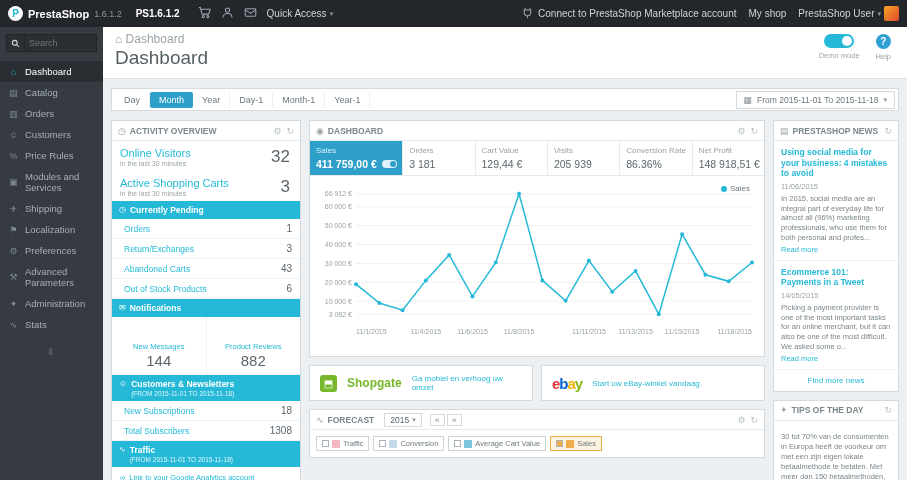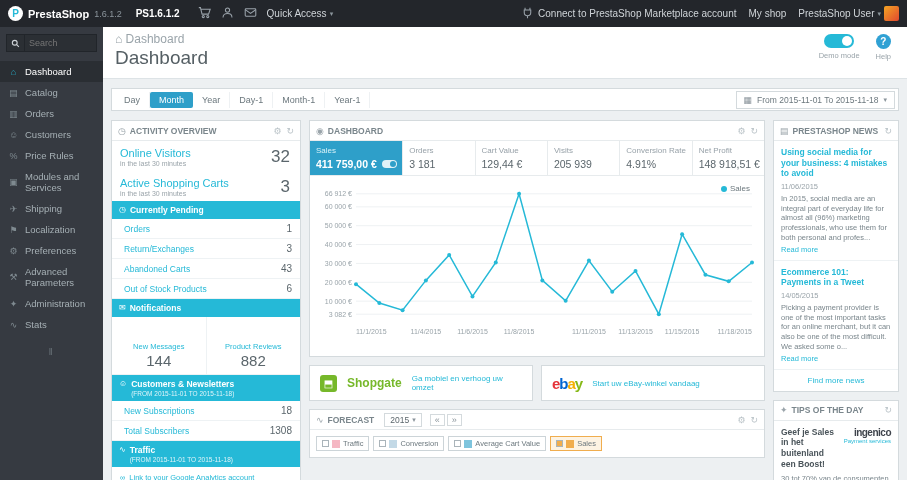--- a/index.html
+++ b/index.html
@@ -414,21 +414,21 @@
             <div class="kpi">
               <div class="kpi-label">Cart Value</div>
               <div class="kpi-value">129,44 €</div>
             </div>
             <div class="kpi">
               <div class="kpi-label">Visits</div>
               <div class="kpi-value">205 939</div>
             </div>
             <div class="kpi">
               <div class="kpi-label">Conversion Rate</div>
-              <div class="kpi-value">4.91%</div>
+              <div class="kpi-value">86.36%</div>
             </div>
             <div class="kpi">
               <div class="kpi-label">Net Profit</div>
               <div class="kpi-value">148 918,51 €</div>
             </div>
           </div>
 
           <div class="chart-wrap">
             <div class="chart-legend">
               <span class="legend-dot" style="background-color: rgb(37, 185, 215);"></span>
@@ -564,26 +564,19 @@
 
         <div class="panel">
           <div class="panel-h">
             <span class="p-icon">✦</span>
             <span>TIPS OF THE DAY</span>
             <span class="h-actions">
                 <span>↻</span>
               </span>
           </div>
           <div class="tips-body">
-            <div class="tips-top">
-              <div class="tips-headline">Geef je Sales in het buitenland een Boost!</div>
-              <div class="ingenico">
-                <div class="ing-name">ingenico</div>
-                <div class="ing-sub">Payment services</div>
-              </div>
-            </div>
             <div class="tips-text">30 tot 70% van de consumenten in Europa heeft de voorkeur om met een zijn eigen lokale betaalmethode te betalen. Met meer dan 150 betaalmethoden, ondersteunen wij uw groei in uw gewenste en daar buiten. En zelfs beter, u kun de belangrijke betaalmethoden activeren met een...</div>
           </div>
         </div>
       </div>
     </div>
   </div>
 </div>
 
 </body></html>

